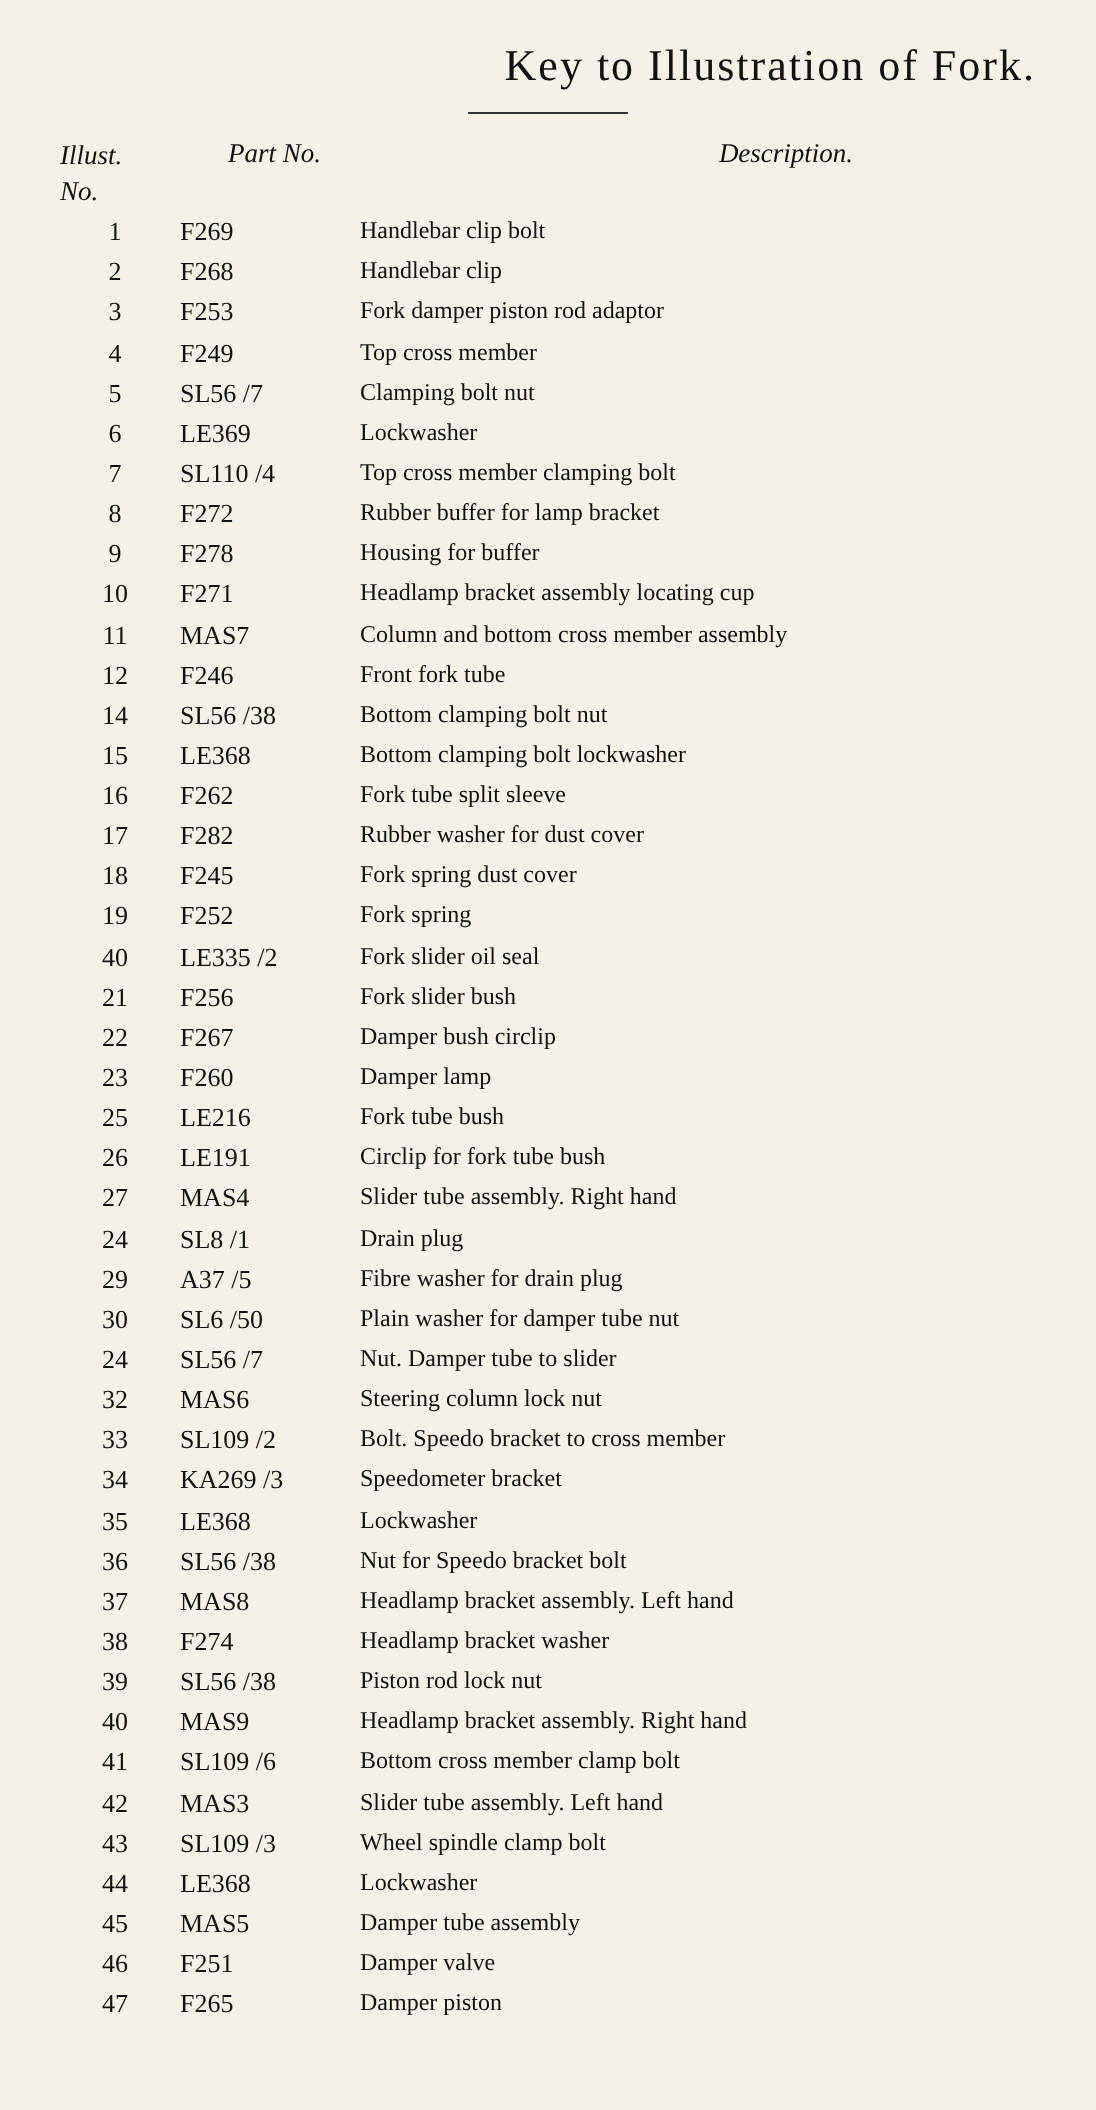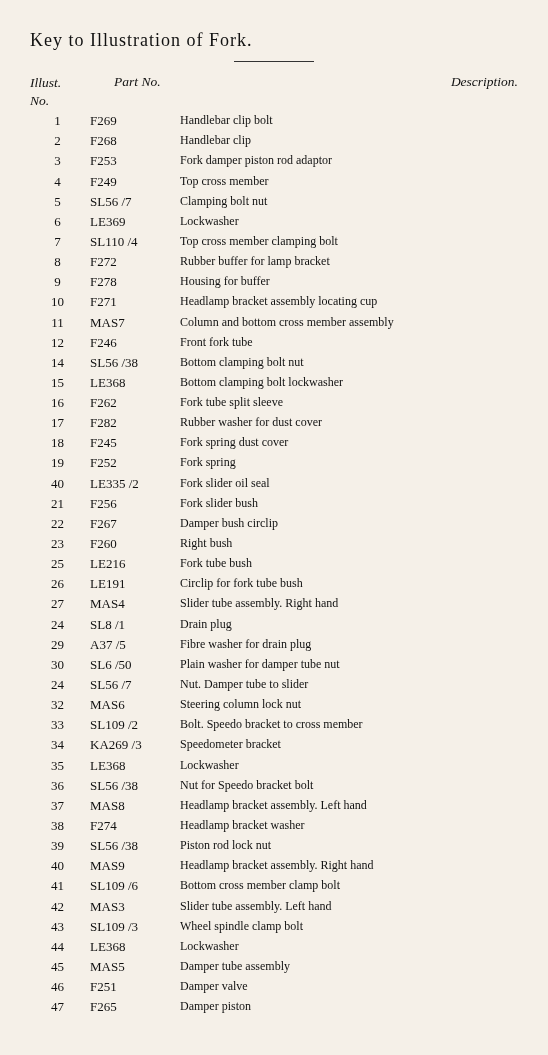--- a/index.html
+++ b/index.html
@@ -11,26 +11,25 @@
     body {
       background: #f5f0e8;
       font-family: 'Times New Roman', Times, serif;
       width: 548px;
       min-height: 1055px;
       padding: 20px 30px;
       color: #111;
     }
 
     .page-title {
-      text-align: left;
-      font-size: 18px;
+      text-align: right;
+      font-size: 22px;
       font-weight: normal;
       letter-spacing: 1px;
       margin-bottom: 10px;
-      margin-top: 10px;
     }
 
     .divider {
       width: 80px;
       border: none;
       border-top: 1px solid #333;
       margin: 8px auto 12px auto;
     }
 
     .table-container {
@@ -48,21 +47,21 @@
       font-style: italic;
       font-size: 13.5px;
     }
 
     .col-header.illust {
       font-style: italic;
       line-height: 1.3;
     }
 
     .col-header.desc {
-      text-align: right;
+      text-align: center;
       padding-left: 40px;
     }
 
     .table-row {
       display: grid;
       grid-template-columns: 60px 90px 1fr;
       font-size: 13px;
       line-height: 1.55;
     }
 
@@ -197,21 +196,21 @@
         <div class="cell-desc">Fork slider bush</div>
       </div>
       <div class="table-row">
         <div class="cell-num">22</div>
         <div class="cell-part">F267</div>
         <div class="cell-desc">Damper bush circlip</div>
       </div>
       <div class="table-row">
         <div class="cell-num">23</div>
         <div class="cell-part">F260</div>
-        <div class="cell-desc">Right bush</div>
+        <div class="cell-desc">Damper lamp</div>
       </div>
       <div class="table-row">
         <div class="cell-num">25</div>
         <div class="cell-part">LE216</div>
         <div class="cell-desc">Fork tube bush</div>
       </div>
       <div class="table-row">
         <div class="cell-num">26</div>
         <div class="cell-part">LE191</div>
         <div class="cell-desc">Circlip for fork tube bush</div>

